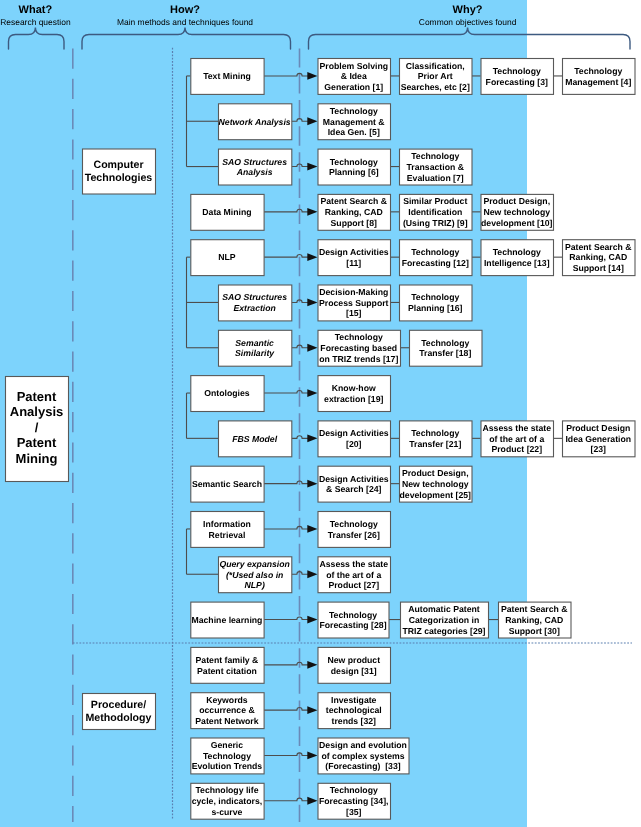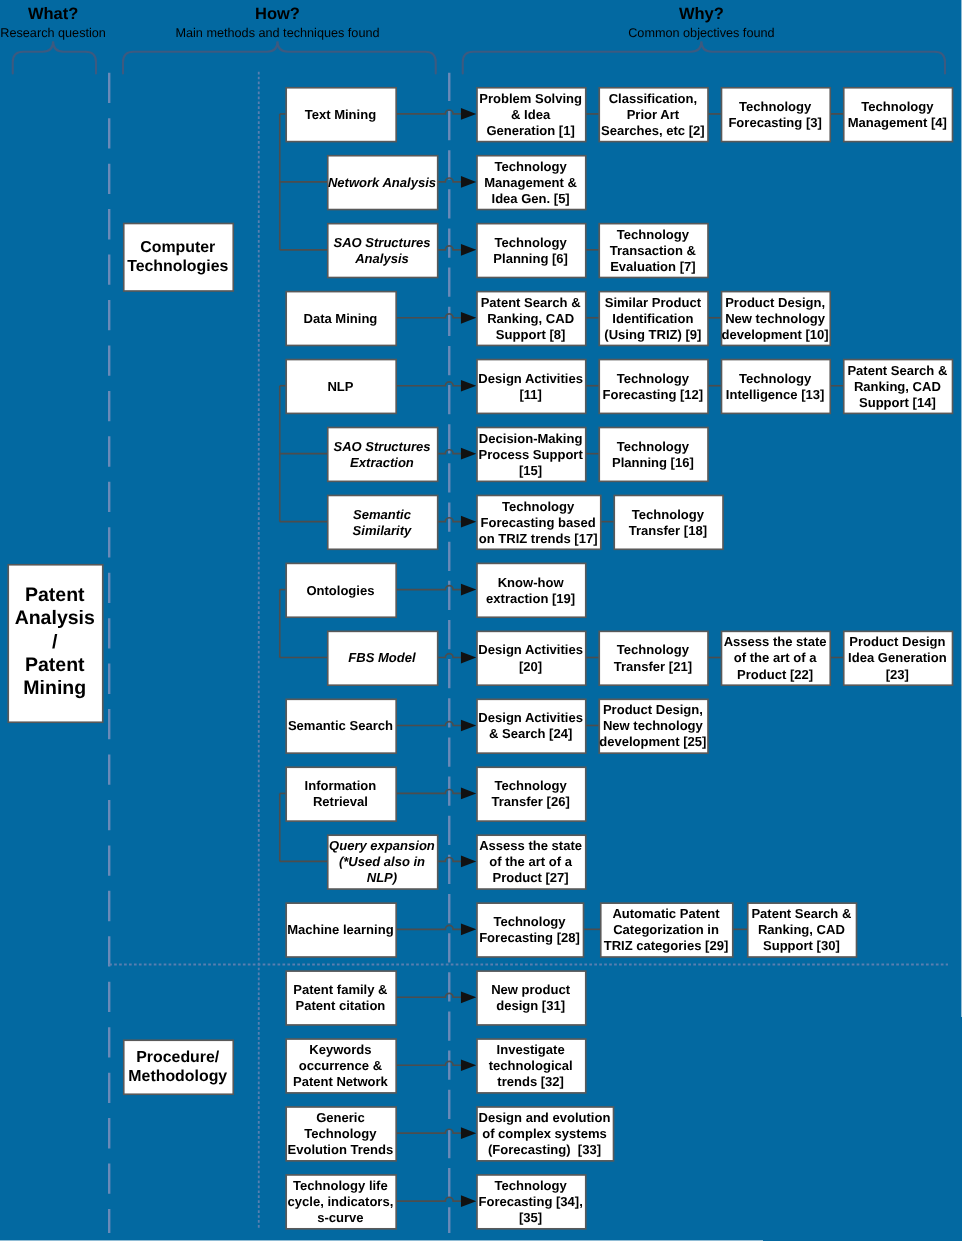--- a/index.html
+++ b/index.html
@@ -1,20 +1,20 @@
 <!DOCTYPE html>
 <html><head>
 <meta charset="utf-8">
 <title>Patent Analysis / Patent Mining research map</title>
 <style>
   html,body{margin:0;padding:0;background:#ffffff;}
   body{width:641px;height:827px;overflow:hidden;
        font-family:"Liberation Sans",sans-serif;
        -webkit-font-smoothing:antialiased;text-rendering:geometricPrecision;}
-  #stage{position:relative;width:641px;height:827px;background:#0369a1;}
+  #stage{position:relative;width:527px;height:827px;background:#7dd3fc;}
   svg{display:block;}
   text{font-family:"Liberation Sans",sans-serif;fill:#000000;}
   .hdr-title{font-size:11px;font-weight:bold;text-anchor:middle;}
   .hdr-sub{font-size:8.45px;text-anchor:middle;}
   .boxtext{font-size:8.7px;font-weight:bold;text-anchor:middle;}
   .ital{font-style:italic;}
   .bigtext{font-size:13px;font-weight:bold;text-anchor:middle;}
   .catxt{font-size:10.6px;font-weight:bold;text-anchor:middle;}
   .nodebox{fill:#ffffff;stroke:#595959;stroke-width:1.1;}
   .conn{stroke:#4d4d4d;stroke-width:1.1;fill:none;}

